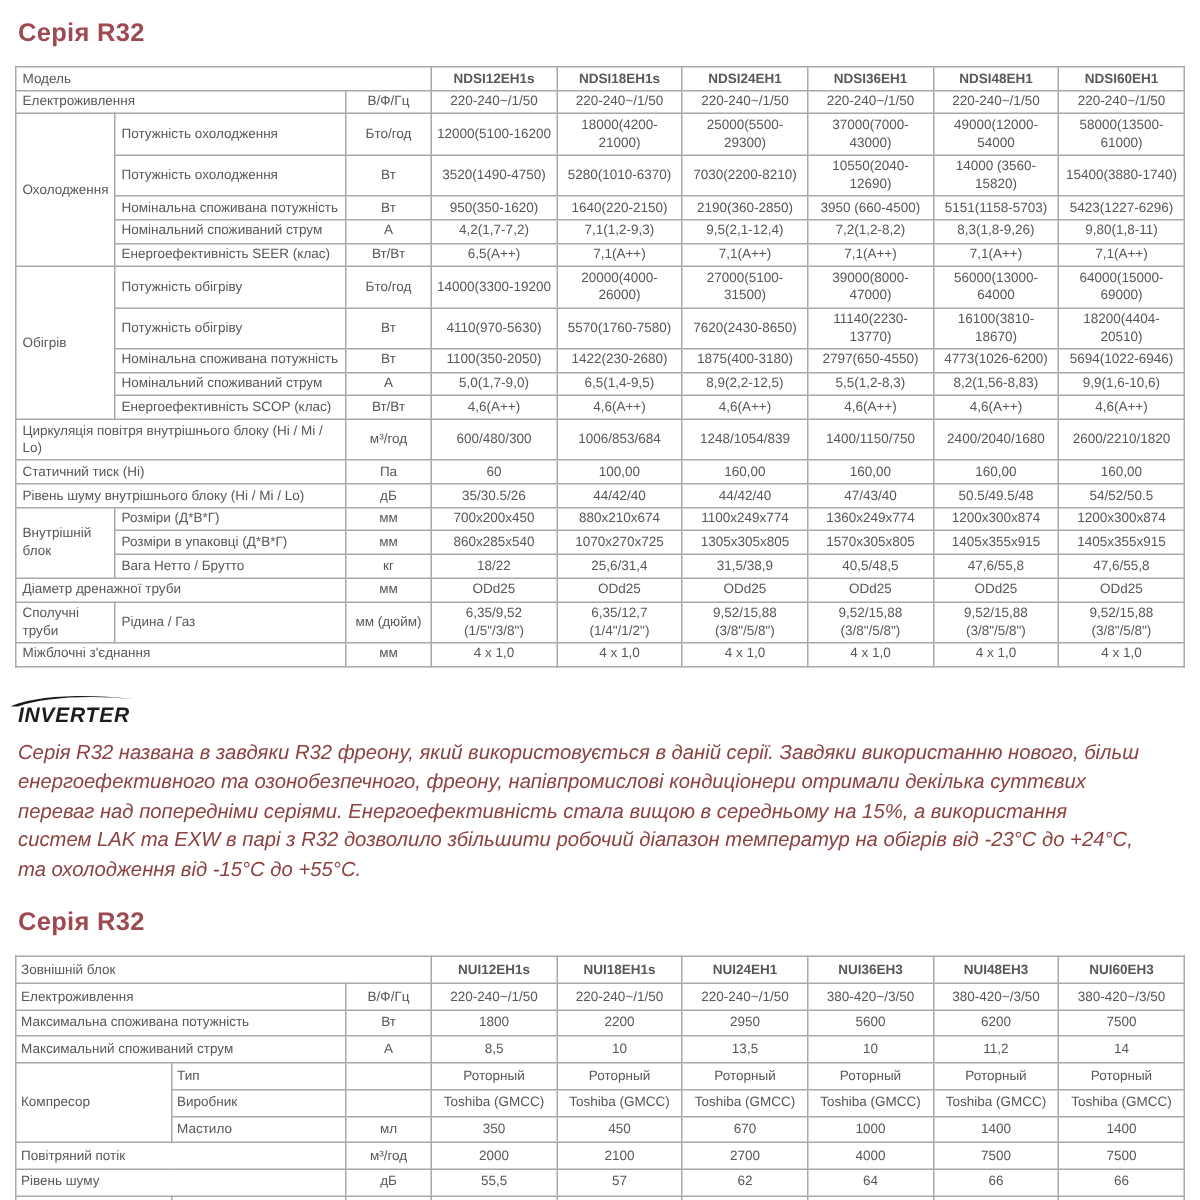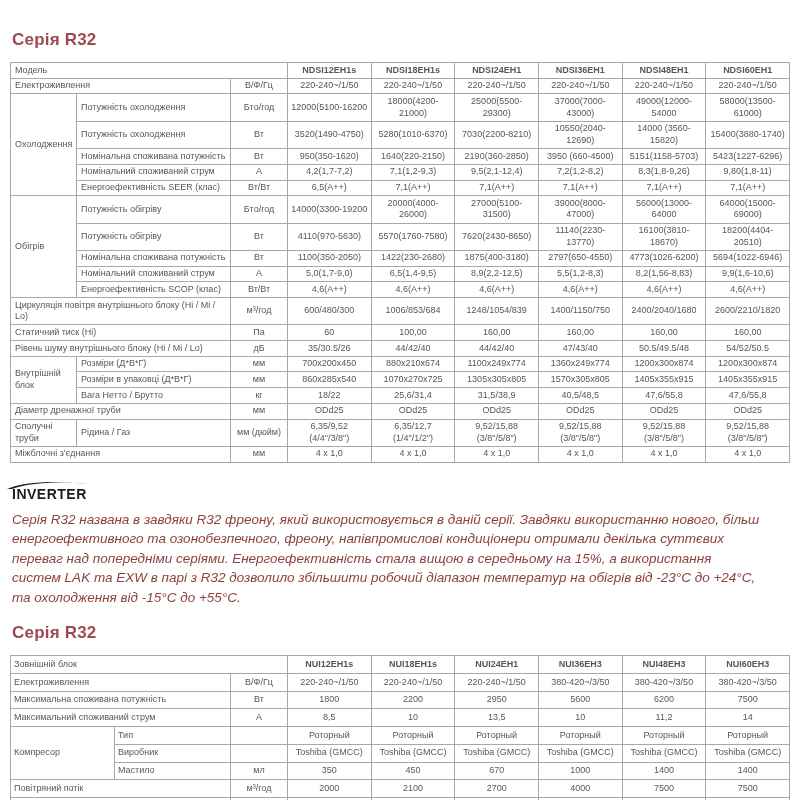--- a/index.html
+++ b/index.html
@@ -1,28 +1,28 @@
 <!DOCTYPE html>
 <html><head>
 <meta charset="utf-8">
 <style>
   html,body{margin:0;padding:0;background:#ffffff;}
   body{width:800px;height:800px;font-family:"Liberation Sans",sans-serif;-webkit-font-smoothing:antialiased;}
-  .page{box-sizing:border-box;width:776px;height:800px;padding:30px 10px 0 10px;}
+  .page{box-sizing:border-box;width:776px;height:800px;padding:12px 10px 0 10px;}
   .series-heading{font-size:17px;font-weight:700;letter-spacing:.2px;color:#9d4a50;margin:0 0 12px 2px;}
   .series-heading.second{margin-top:16px;}
   table.spec{width:780px;border-collapse:collapse;table-layout:fixed;font-size:9px;color:#57575a;border:1px solid #808080;}
   table.spec td{border:1px solid #a8a8a8;padding:1.5px 3px;text-align:center;vertical-align:middle;line-height:1.3;white-space:pre-line;overflow:hidden;}
   table.spec td.label-cell,table.spec td.group-cell{text-align:left;padding-left:4px;}
   table.spec tr.model-row td{font-weight:700;}
   table.spec tr.model-row td.label-cell{font-weight:400;}
   #table2 td{padding:2.5px 3px;}
   .section-head{display:flex;align-items:center;gap:14px;margin:18px 0 8px 2px;}
   .section-title{font-size:15px;font-weight:700;color:#8e3b3d;margin:0;letter-spacing:.2px;}
-  .inverter-logo{position:relative;display:inline-block;font-weight:700;font-size:14px;letter-spacing:.5px;color:#1c1c1c;padding-top:5px;}
+  .inverter-logo{position:relative;display:inline-block;font-style:italic;font-weight:700;font-size:14px;letter-spacing:.5px;color:#1c1c1c;padding-top:5px;}
   .inverter-logo svg{position:absolute;top:-1px;left:-6px;width:84px;height:10px;}
   .description{font-size:13.5px;line-height:1.45;color:#8c4340;margin:0 2px 14px 2px;max-width:784px;font-style:italic;}
   .tbl-wrap{margin-bottom:4px;}
 </style>
 </head>
 <body>
 
 <div class="page">
 
   <h1 class="series-heading">Серія R32</h1>
@@ -231,21 +231,21 @@
             <td class="value-cell">ODd25</td>
             <td class="value-cell">ODd25</td>
             <td class="value-cell">ODd25</td>
             <td class="value-cell">ODd25</td>
           </tr>
           <tr>
             <td class="group-cell" rowspan="1">Сполучні труби</td>
             <td class="label-cell" colspan="1">Рідина / Газ</td>
             <td class="unit-cell">мм (дюйм)</td>
             <td class="value-cell">6,35/9,52
-(4/4"/3/8")</td>
+(1/5"/3/8")</td>
             <td class="value-cell">6,35/12,7
 (1/4"/1/2")</td>
             <td class="value-cell">9,52/15,88
 (3/8"/5/8")</td>
             <td class="value-cell">9,52/15,88
 (3/8"/5/8")</td>
             <td class="value-cell">9,52/15,88
 (3/8"/5/8")</td>
             <td class="value-cell">9,52/15,88
 (3/8"/5/8")</td>

